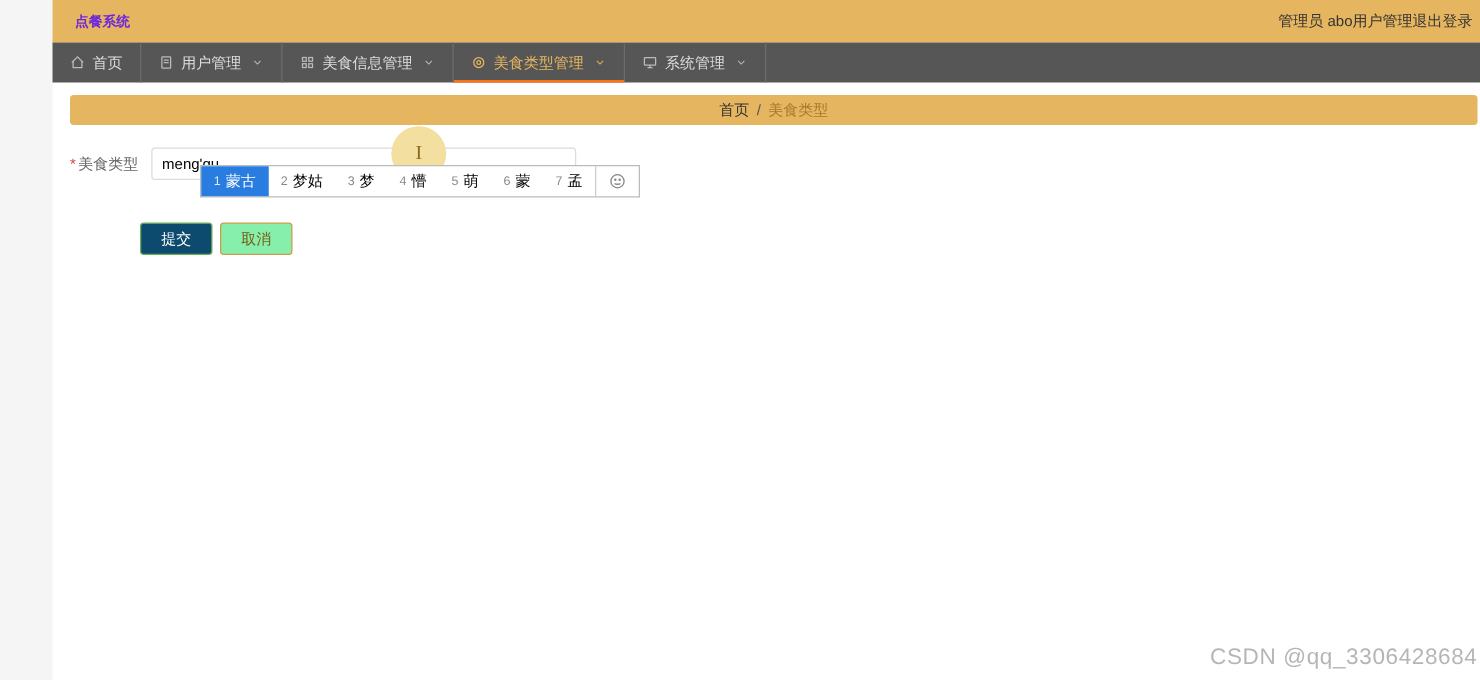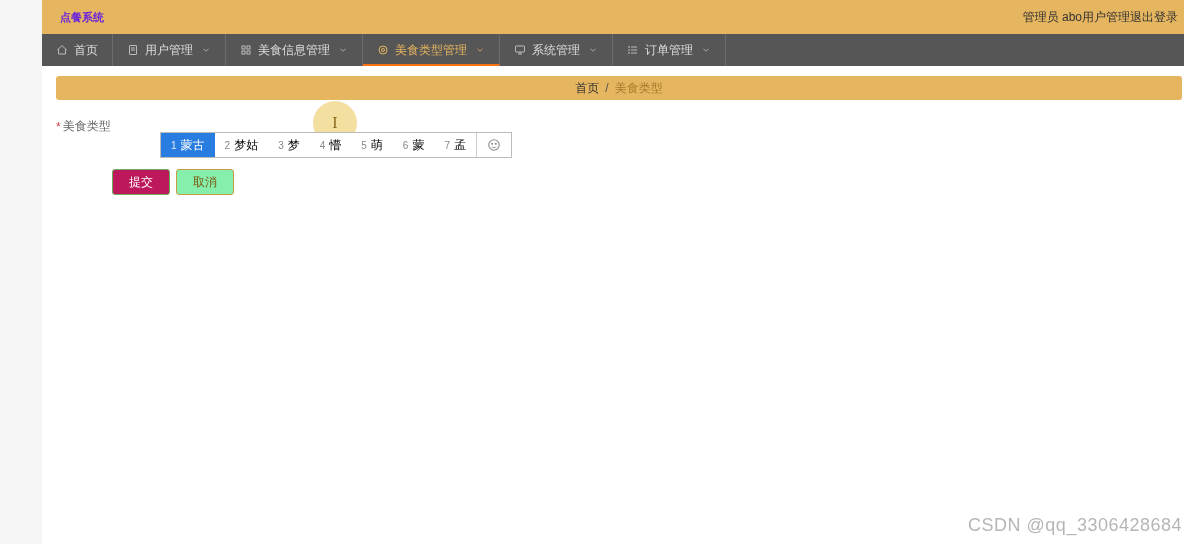--- a/index.html
+++ b/index.html
@@ -86,21 +86,21 @@
     .ime-opt.selected .num { color: #dfeaf8; }
     .ime-divider { width: 1px; background: #ccc; }
     .ime-emoji { padding: 0 10px; display: flex; align-items: center; cursor: pointer; }
 
     
     .btn-row { margin-top: 34px; margin-left: 56px; display: flex; gap: 6px; }
     .btn {
       height: 26px; padding: 0 16px; border-radius: 3px; border: none;
       font-size: 12px; cursor: pointer;
     }
-    .btn-submit { background: #be185d; color: #fff; border: 1px solid #6aad5a; text-align: center; }
+    .btn-submit { background: #0c4a6e; color: #fff; border: 1px solid #6aad5a; text-align: center; }
     .btn-cancel { background: #86efac; color: #7a5a11; border: 1px solid #ca9c47; }
 
     
     .watermark {
       position: absolute; right: 2px; bottom: 8px;
       font-size: 18px; color: rgba(120,120,120,0.55);
       letter-spacing: 0.5px;
     }
   </style>
 </head>
@@ -181,52 +181,35 @@
             <line x1="12" y1="16" x2="12" y2="20"></line>
           </svg>
         </span>
         <span>系统管理</span>
         <span class="nav-chevron">
           <svg width="10" height="10" viewBox="0 0 24 24" fill="none" stroke="#bbb" stroke-width="2">
             <polyline points="6 9 12 15 18 9"></polyline>
           </svg>
         </span>
       </div>
-      <div class="nav-item">
-        <span class="nav-icon">
-          <svg width="12" height="12" viewBox="0 0 24 24" fill="none" stroke="#bbb" stroke-width="2">
-            <line x1="8" y1="6" x2="20" y2="6"></line>
-            <line x1="8" y1="12" x2="20" y2="12"></line>
-            <line x1="8" y1="18" x2="20" y2="18"></line>
-            <circle cx="4" cy="6" r="1"></circle>
-            <circle cx="4" cy="12" r="1"></circle>
-            <circle cx="4" cy="18" r="1"></circle>
-          </svg>
-        </span>
-        <span>订单管理</span>
-        <span class="nav-chevron">
-          <svg width="10" height="10" viewBox="0 0 24 24" fill="none" stroke="#bbb" stroke-width="2">
-            <polyline points="6 9 12 15 18 9"></polyline>
-          </svg>
-        </span>
-      </div>
     </div>
 
   <div class="breadcrumb">
     <span class="home-link">首页</span>
     <span class="sep">/</span>
     <span class="current">美食类型</span>
   </div>
 
   <div class="form-area">
     <div class="form-row">
       <span class="form-label">
         <span class="req-star">*</span>
         <span>美食类型</span>
       </span>
+      <input type="text" class="text-input" value="meng'gu" style="">
     </div>
     <div class="btn-row">
       <button class="btn btn-submit">提交</button>
       <button class="btn btn-cancel">取消</button>
     </div>
   </div>
 
   <div class="caret-circle">I</div>
 
   <div class="ime-strip">

